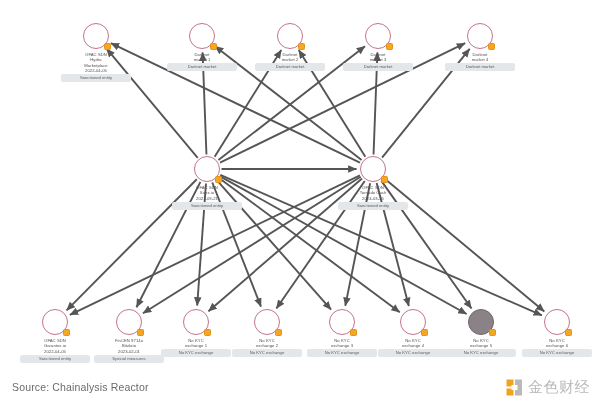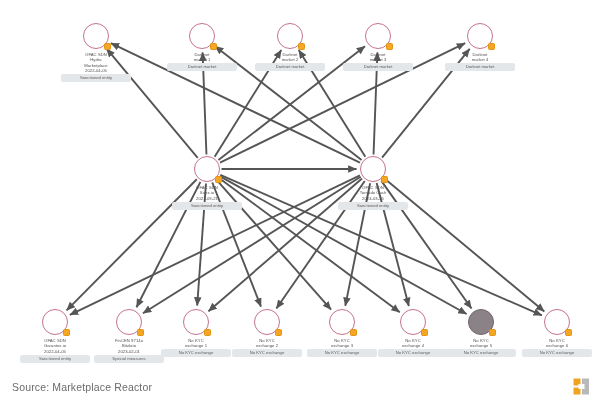--- a/index.html
+++ b/index.html
@@ -260,24 +260,25 @@
       <div class="node" style="left: 557px; top: 322px;">
         <div class="node-circle" style="width: 26px; height: 26px; left: -13px; top: -13px;"></div>
         <div class="node-badge" style="left: 8.06px; top: 6.76px;"></div>
         <div class="node-label" style="width: 70px; left: -35px; top: 15.5px;">No KYC
 exchange 6</div>
         <div class="node-chip" style="left: -35px; width: 70px; top: 27.2px;">No KYC exchange</div>
       </div>
     </div>
 </div>
 
-<div id="source-caption">Source: Marketplace Reactor</div>
+<div id="source-caption">Source: Chainalysis Reactor</div>
 
 <div id="watermark">
   <div id="watermark-mark">
     <svg width="17" height="17" viewBox="0 0 17 17">
       <rect x="0.5" y="0.5" width="7" height="7" fill="#f0a31e"></rect>
       <rect x="9" y="0.5" width="7" height="16" fill="#b9b9b9"></rect>
       <rect x="0.5" y="9.5" width="7" height="7" fill="#f0a31e"></rect>
       <rect x="5.5" y="6" width="6" height="5" fill="#ffffff"></rect>
     </svg>
   </div>
+  <div id="watermark-text">金色财经</div>
 </div>
 
 </body></html>

